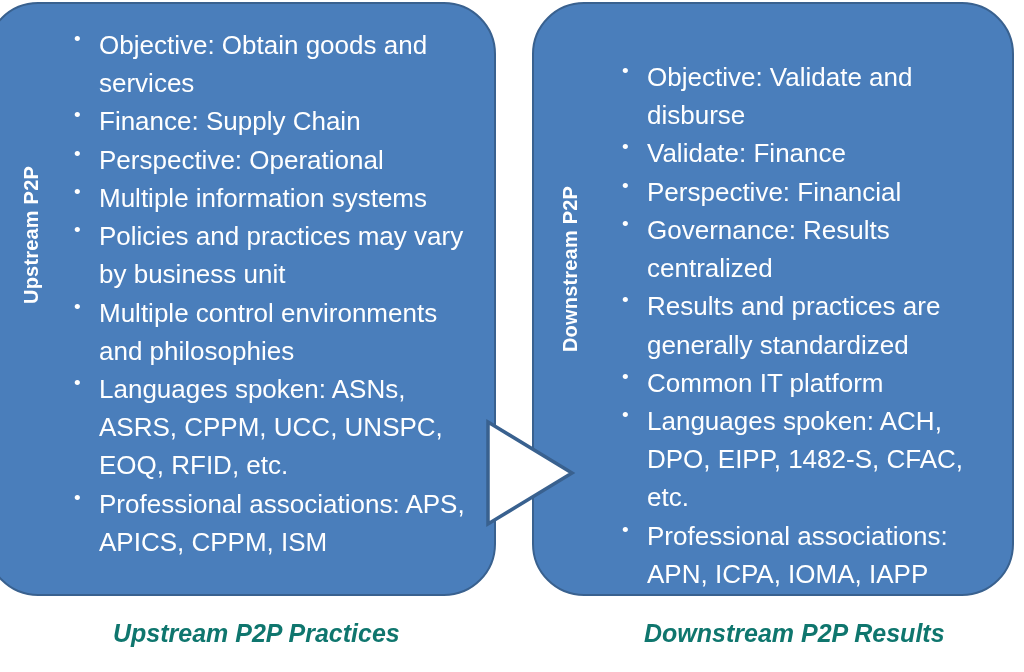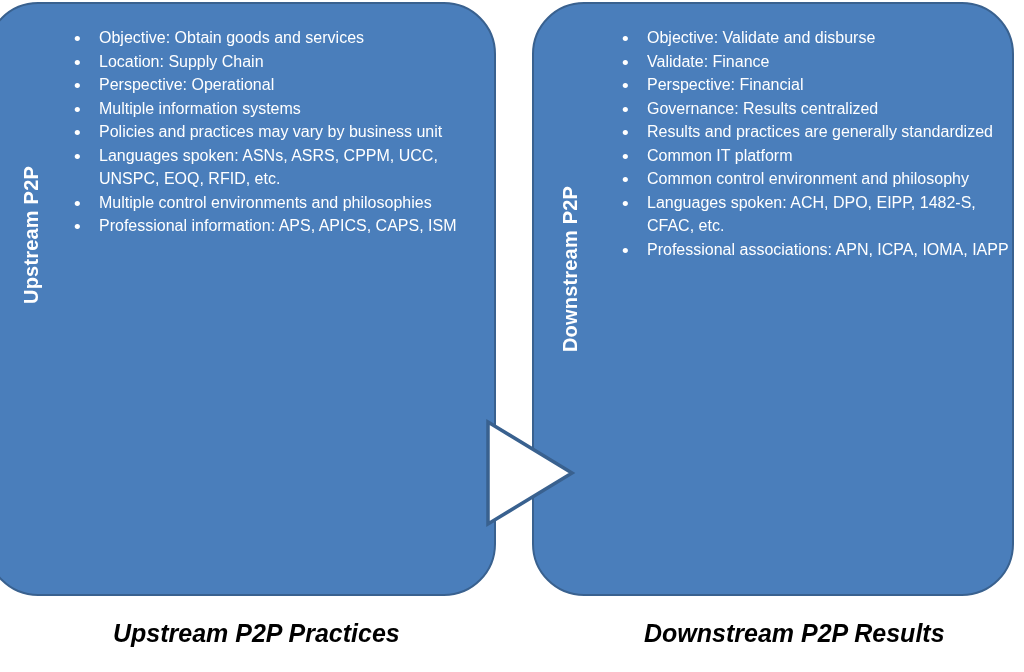--- a/index.html
+++ b/index.html
@@ -64,25 +64,25 @@
   .panel-left .side-label { margin-top: -64px; }
   .panel-right .side-label { margin-top: -30px; }
 
   
   .bullets {
     flex: 1;
     list-style: none;
     margin: 0;
     padding: 22px 16px 0 14px;
     color: #ffffff;
-    font-size: 16px;
+    font-size: 26px;
     line-height: 1.47;
   }
   .panel-left .bullets { padding-right: 26px; }
-  .panel-right .bullets { padding-right: 0; padding-left: 16px; }
+  .panel-right .bullets { padding-right: 0; padding-left: 16px; margin-top: 32px; }
   .bullets li {
     position: relative;
     padding-left: 25px;
     margin-bottom: 0px;
   }
   .bullets li::before {
     content: "\2022";
     position: absolute;
     left: 0;
     top: -1px;
@@ -108,59 +108,58 @@
     top: 600px;
     width: 1024px;
     height: 72px;
   }
   .footer-caption {
     position: absolute;
     top: 19px;
     font-size: 25px;
     font-weight: bold;
     font-style: italic;
-    color: #000000;
+    color: #0f766e;
     white-space: nowrap;
   }
   .caption-left  { left: 113px; }
   .caption-right { left: 644px; }
 </style>
 </head>
 <body>
 
 <div id="canvas">
 
   <div class="panel panel-left">
     <div class="side-label-wrap">
       <div class="side-label">Upstream P2P</div>
     </div>
     <ul class="bullets">
       <li>Objective: Obtain goods and services</li>
-      <li>Location: Supply Chain</li>
+      <li>Finance: Supply Chain</li>
       <li>Perspective: Operational</li>
       <li>Multiple information systems</li>
       <li>Policies and practices may vary by business unit</li>
+      <li>Multiple control environments and philosophies</li>
       <li>Languages spoken: ASNs, ASRS, CPPM, UCC, UNSPC, EOQ, RFID, etc.</li>
-      <li>Multiple control environments and philosophies</li>
-      <li>Professional information: APS, APICS, CAPS, ISM</li>
+      <li>Professional associations: APS, APICS, CPPM, ISM</li>
     </ul>
   </div>
 
   <div class="panel panel-right">
     <div class="side-label-wrap">
       <div class="side-label">Downstream P2P</div>
     </div>
     <ul class="bullets">
       <li>Objective: Validate and disburse</li>
       <li>Validate: Finance</li>
       <li>Perspective: Financial</li>
       <li>Governance: Results centralized</li>
       <li>Results and practices are generally standardized</li>
       <li>Common IT platform</li>
-      <li>Common control environment and philosophy</li>
       <li>Languages spoken: ACH, DPO, EIPP, 1482-S, CFAC, etc.</li>
       <li>Professional associations: APN, ICPA, IOMA, IAPP</li>
     </ul>
   </div>
 
   <svg class="chevron" viewBox="0 0 92 110">
     <polygon points="4,4 88,55 4,106" fill="#ffffff" stroke="#39618f" stroke-width="3.5" stroke-linejoin="miter"></polygon>
   </svg>
 
   <div class="footer">

